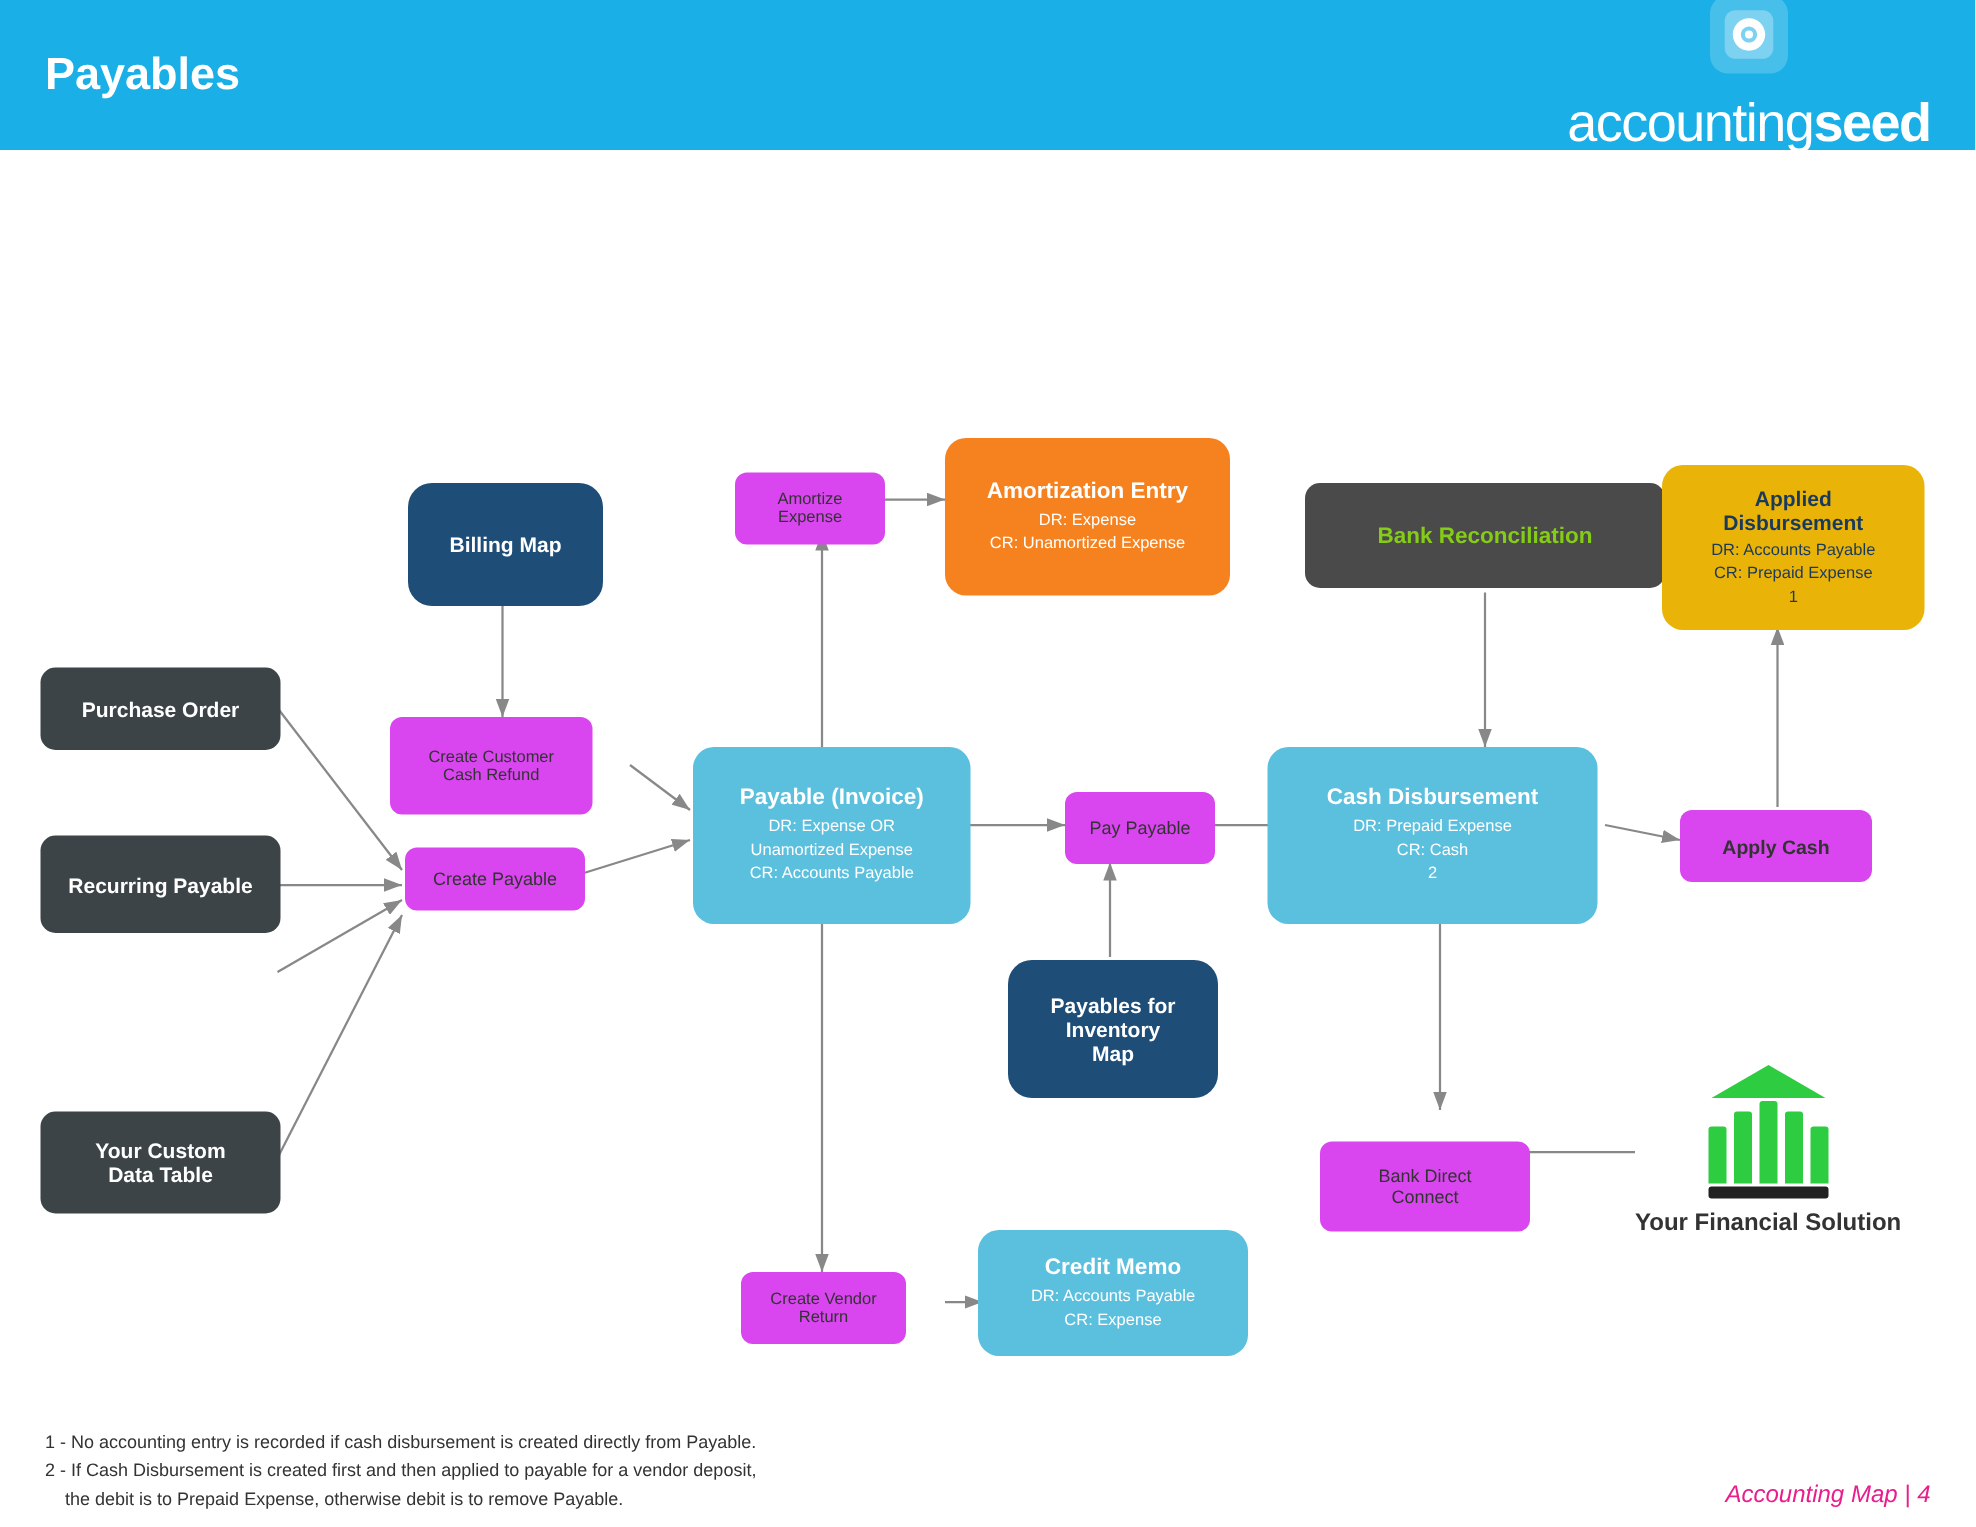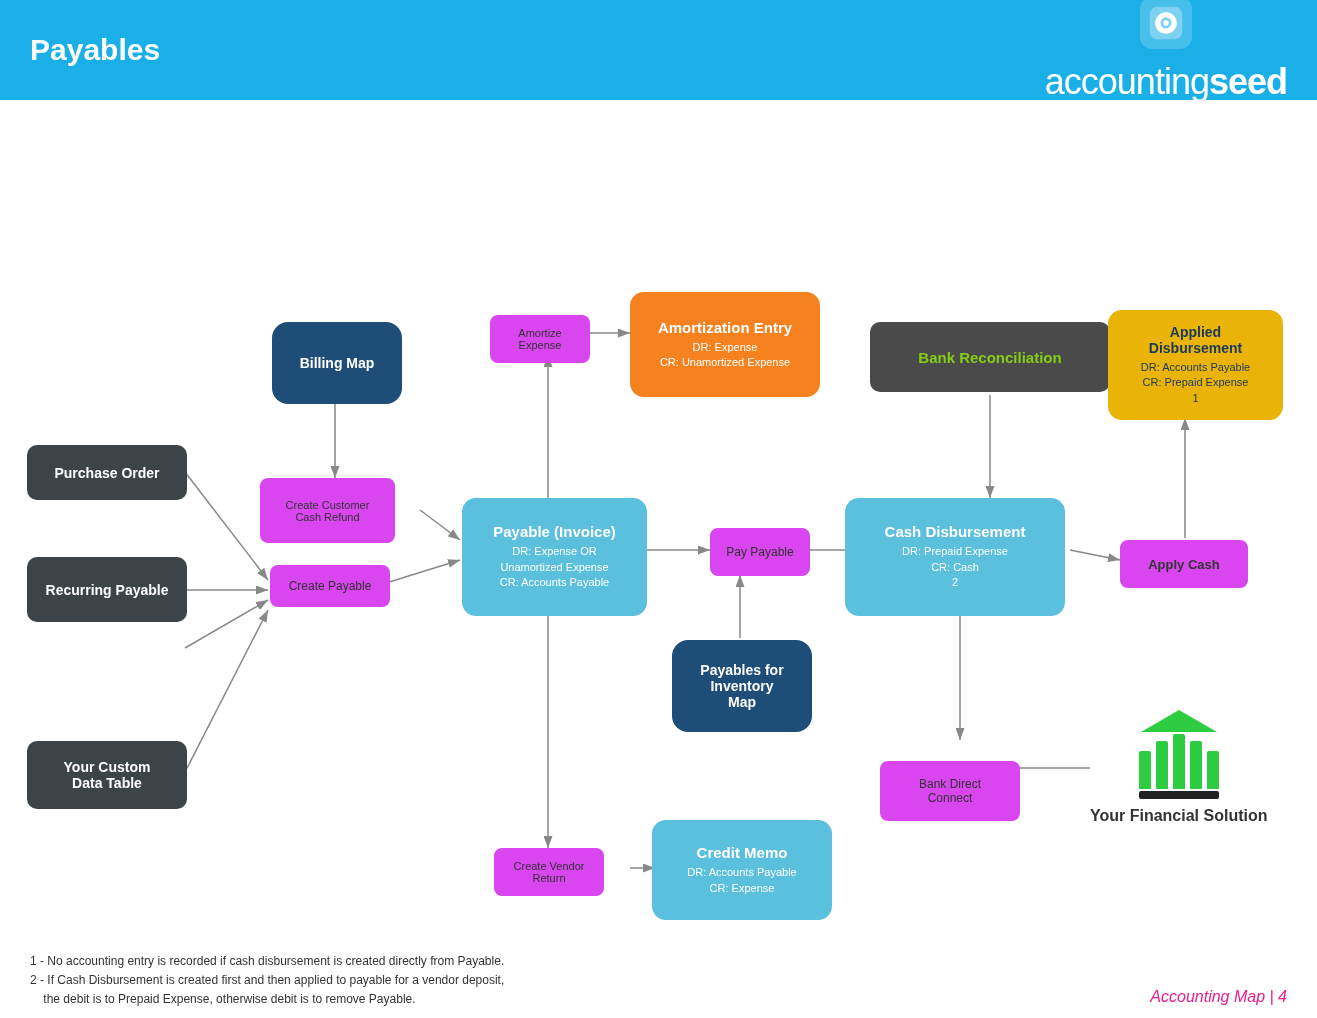--- a/index.html
+++ b/index.html
@@ -316,21 +316,21 @@
     <span class="node-text-small" style="white-space:pre-line;color:#1a3a5c;">DR: Accounts Payable
 CR: Prepaid Expense
 1</span>
   </div>
 
   <div class="node node-light" style="left:494px;top:748px;width:110px;height:48px;">
     <span style="font-size:11px;white-space:pre-line;text-align:center;">Create Vendor
 Return</span>
   </div>
 
-  <div class="node node-blue" style="left:652px;top:720px;width:180px;height:100px;flex-direction:column;">
+  <div class="node node-blue" style="left:652px;top:720px;width:180px;height:84px;flex-direction:column;">
     <span style="font-weight:bold;font-size:15px;">Credit Memo</span>
     <span class="node-text-small" style="white-space:pre-line;color:#fff;">DR: Accounts Payable
 CR: Expense</span>
   </div>
 
   <div class="node node-light" style="left:880px;top:640px;width:140px;height:60px;margin-top:21px;">
     <span style="font-size:12px;text-align:center;white-space:pre-line;">Bank Direct
 Connect</span>
   </div>
 

